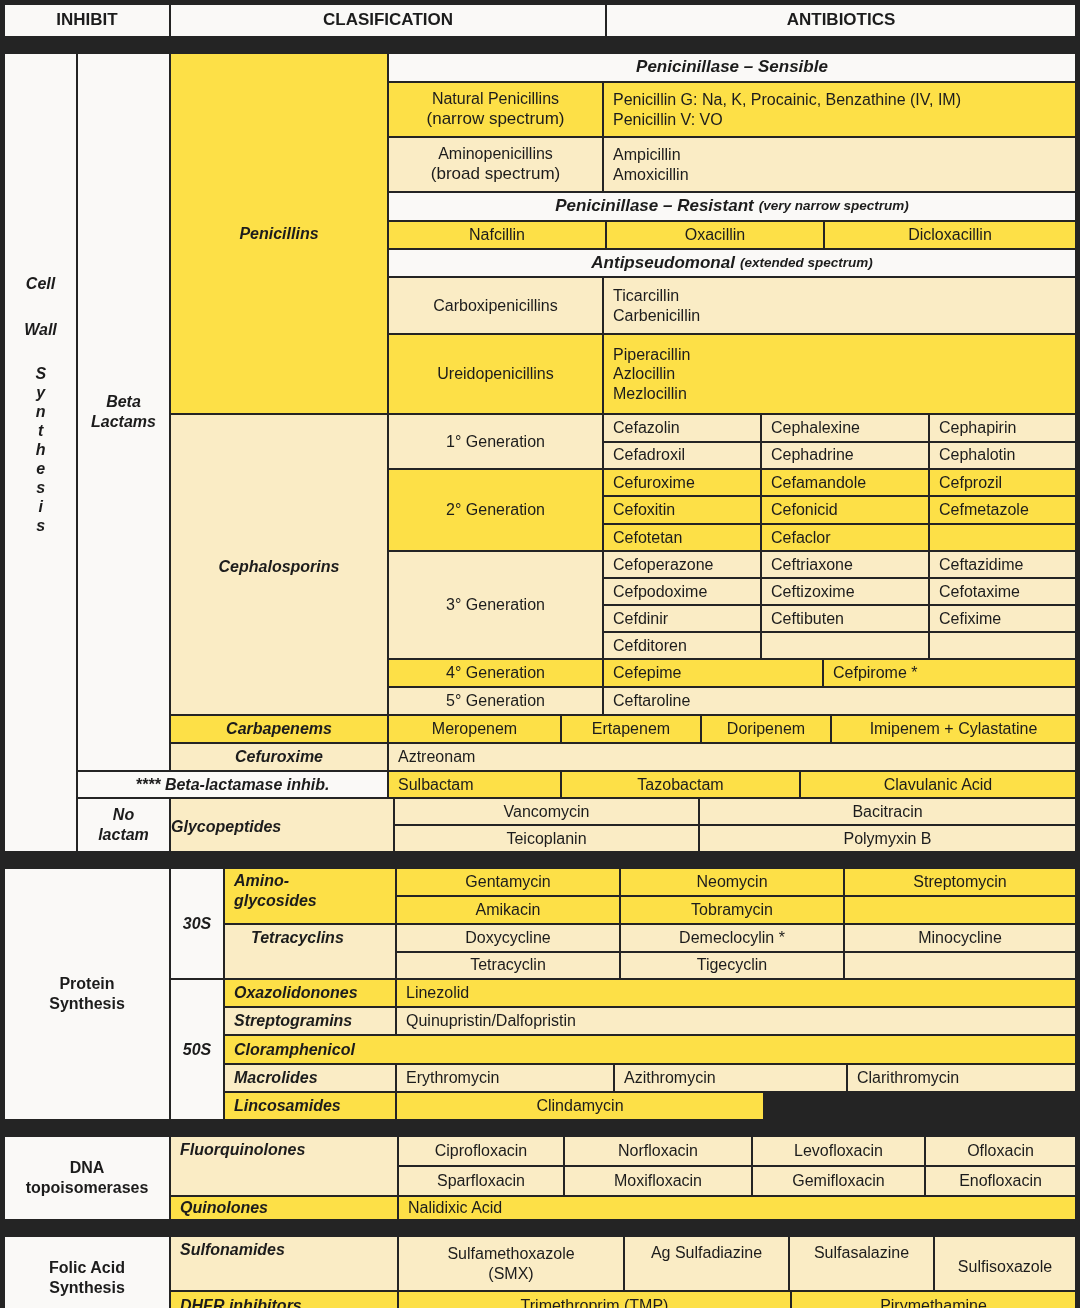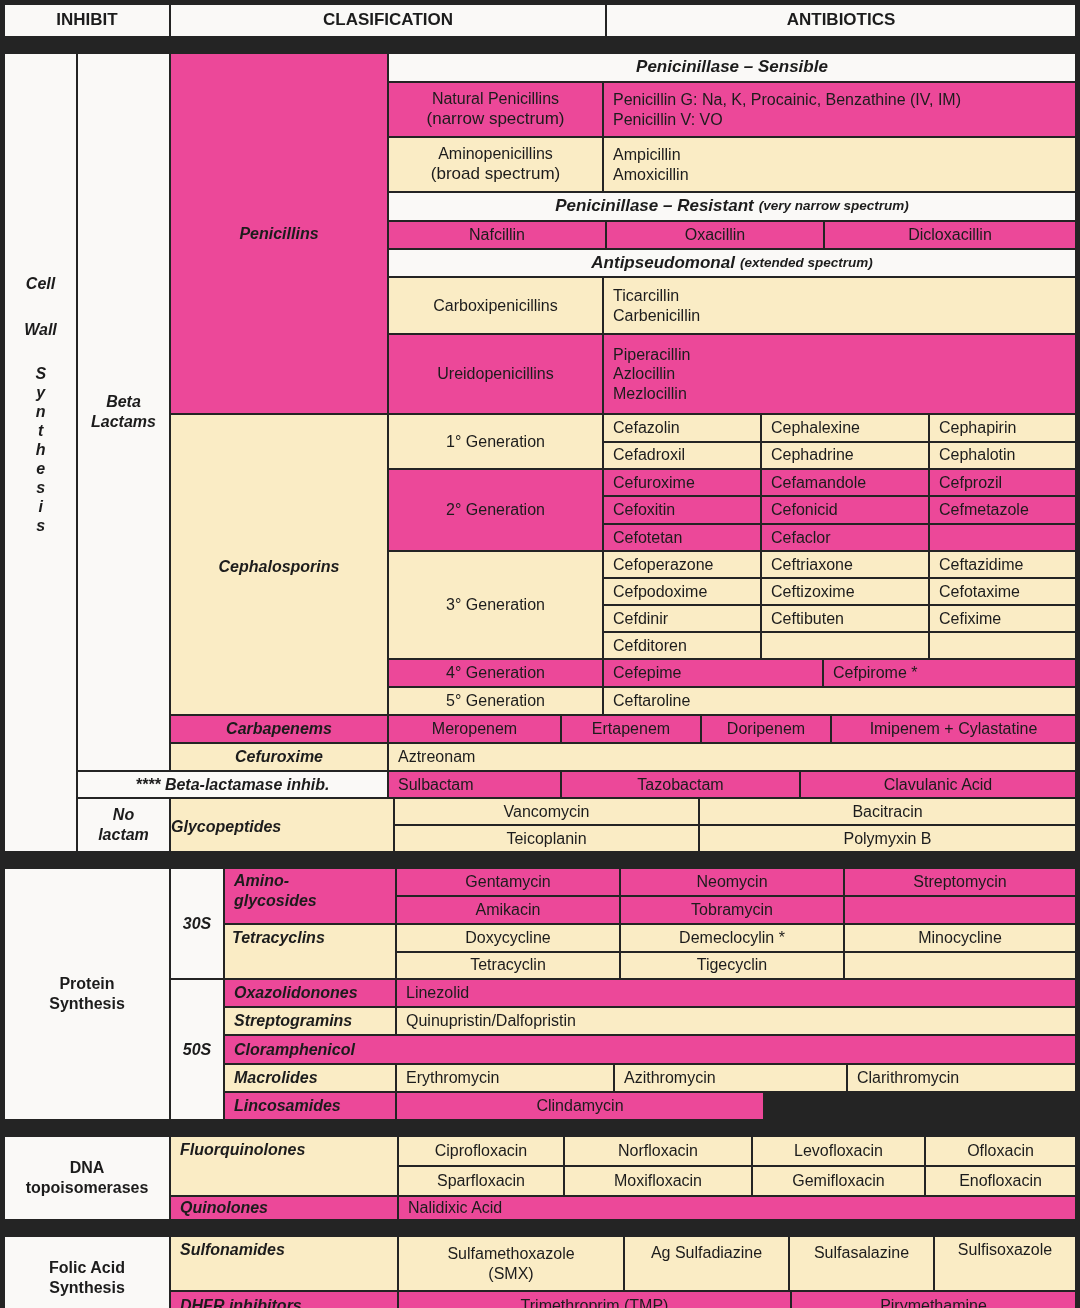--- a/index.html
+++ b/index.html
@@ -1,21 +1,21 @@
 <!DOCTYPE html>
 <html><head>
 <meta charset="utf-8">
 <style>
 *{margin:0;padding:0;box-sizing:border-box}
 html,body{width:1080px;height:1308px;background:#242424;font-family:"Liberation Sans",sans-serif;color:#1c1c1c}
 #tbl{width:1080px;height:1308px;background:#242424;padding:5px;display:flex;flex-direction:column;gap:18px;overflow:hidden}
 .r{display:flex;gap:2px;flex:none;min-height:0}
 .c{display:flex;flex-direction:column;gap:2px;flex:1 1 auto;min-width:0}
 .cl{display:flex;align-items:center;justify-content:center;text-align:center;font-size:16px;line-height:1.22;overflow:hidden;flex:none;min-width:0}
-.w{background:#faf9f7}.y{background:#faecc5}.g{background:#ec4899}
+.w{background:#faf9f7}.y{background:#faecc5}.g{background:#fde047}
 .bi{font-weight:700;font-style:italic}
 .b{font-weight:700}
 .lft{justify-content:flex-start;text-align:left;padding-left:9px}
 .col{flex-direction:column}
 .cleft{flex-direction:column;align-items:flex-start;text-align:left;padding-left:9px;justify-content:center}
 .top{justify-content:flex-start;padding-top:3px}
 .sm{font-size:17px}
 .nt{font-size:13.5px;padding-left:5px}
 .f1{flex:1 1 auto}
 .hdr{font-size:17px}
@@ -243,21 +243,21 @@
                 <div class="cl g f1">Streptomycin</div>
               </div>
               <div class="r f1">
                 <div class="cl g" style="width:222px">Amikacin</div>
                 <div class="cl g" style="width:222px">Tobramycin</div>
                 <div class="cl g f1"></div>
               </div>
             </div>
           </div>
           <div class="r" style="height:53px">
-            <div class="cl y bi top" style="width:170px;justify-content:flex-start;align-items:flex-start;padding-left:7px;text-align:right">Tetracyclins</div>
+            <div class="cl y bi top" style="width:170px;justify-content:flex-start;align-items:flex-start;padding-left:26px;text-align:right">Tetracyclins</div>
             <div class="c">
               <div class="r f1">
                 <div class="cl y" style="width:222px">Doxycycline</div>
                 <div class="cl y" style="width:222px">Demeclocylin *</div>
                 <div class="cl y f1">Minocycline</div>
               </div>
               <div class="r f1">
                 <div class="cl y" style="width:222px">Tetracyclin</div>
                 <div class="cl y" style="width:222px">Tigecyclin</div>
                 <div class="cl y f1"></div>
@@ -332,21 +332,21 @@
     </div>
     <div class="c">
       <div class="r" style="height:53px">
         <div class="cl y bi top" style="width:226px;justify-content:flex-start;align-items:flex-start;padding-left:9px;text-align:left">Sulfonamides</div>
         <div class="cl y col" style="width:224px">
           <span>Sulfamethoxazole</span>
           <span>(SMX)</span>
         </div>
         <div class="cl y" style="width:163px;align-items:flex-start;padding-top:6px">Ag Sulfadiazine</div>
         <div class="cl y" style="width:143px;align-items:flex-start;padding-top:6px">Sulfasalazine</div>
-        <div class="cl y f1" style="align-items:flex-start;padding-top:3px">Sulfisoxazole</div>
+        <div class="cl y f1" style="align-items:flex-start;padding-top:20px">Sulfisoxazole</div>
       </div>
       <div class="r" style="height:27px">
         <div class="cl g bi lft" style="width:226px">DHFR inhibitors</div>
         <div class="cl g" style="width:391px">Trimethroprim (TMP)</div>
         <div class="cl g f1">Pirymethamine</div>
       </div>
     </div>
   </div>
 
   <div class="r" style="height:25px">

